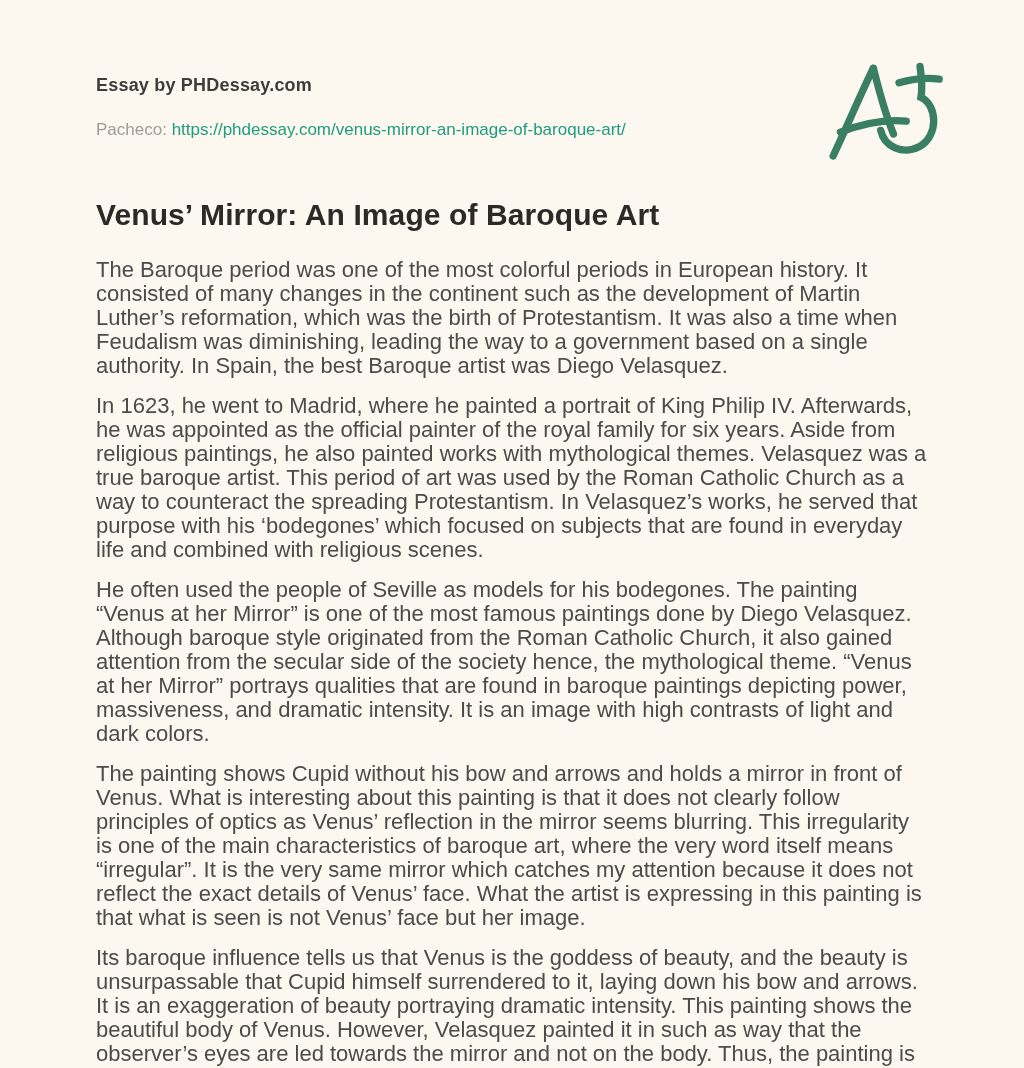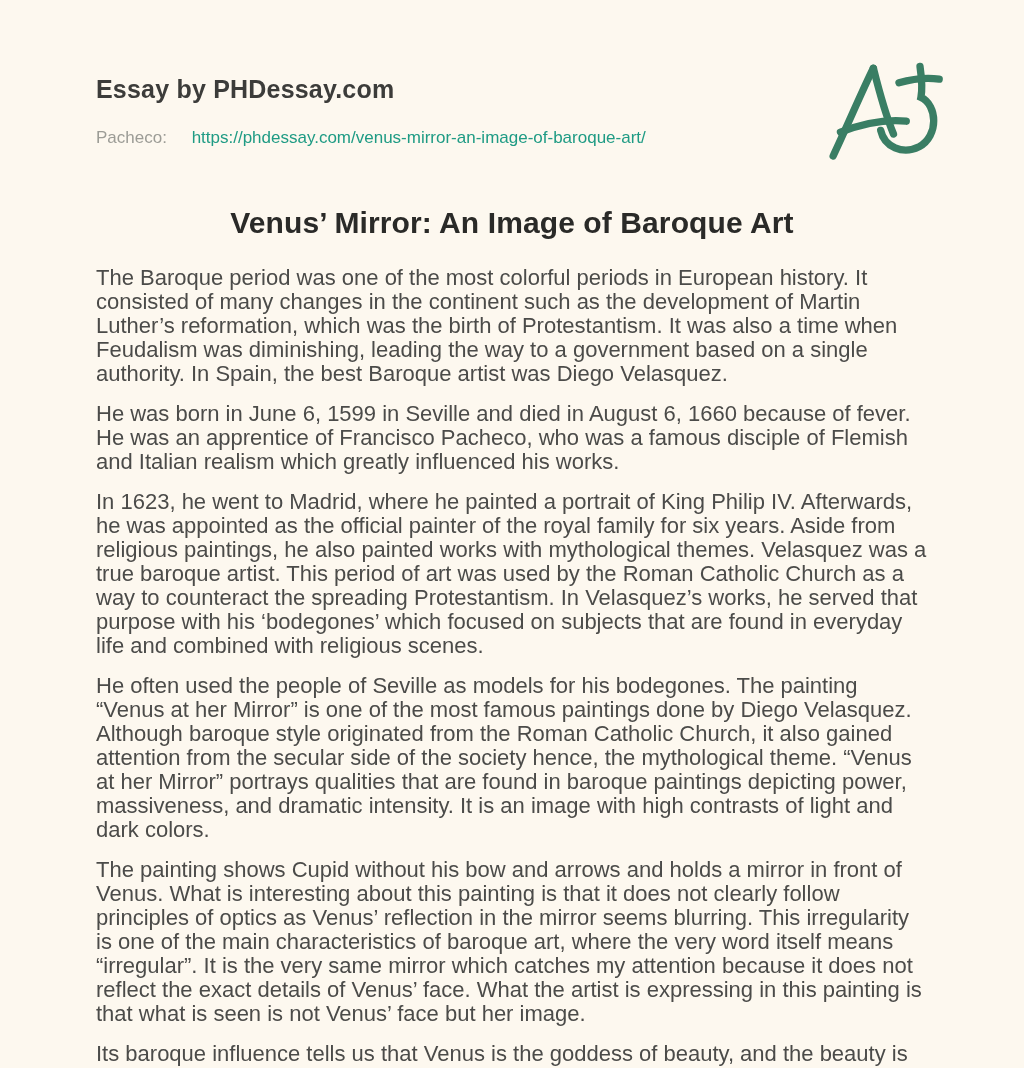--- a/index.html
+++ b/index.html
@@ -13,49 +13,47 @@
     font-family: "Liberation Sans", "DejaVu Sans", sans-serif;
     position: relative;
   }
   .page {
     position: relative;
     width: 1024px;
     height: 1068px;
     padding: 75px 96px 0 96px;
   }
   .header-title {
-    font-size: 25px;
+    font-size: 18px;
     font-weight: 700;
     color: #3c3c3a;
     letter-spacing: 0.2px;
   }
   .source-line {
     margin-top: 24px;
     font-size: 17px;
     color: #9c9c96;
   }
   .source-line a {
     color: #1f9b84;
     text-decoration: none;
-    margin-left: 20px;
   }
   .logo {
     position: absolute;
     top: 58px;
     right: 72px;
     width: 128px;
     height: 110px;
   }
   .article-title {
     margin-top: 58px;
     font-size: 30px;
     font-weight: 700;
     color: #2a2a28;
     letter-spacing: 0.1px;
-    text-align: center;
   }
   .essay-body {
     margin-top: 26px;
     max-width: 834px;
   }
   .essay-body p {
     font-size: 22px;
     line-height: 24px;
     color: #4b4b49;
     margin-bottom: 16px;
@@ -86,21 +84,20 @@
 
         <path d="M82 26 C 96 22, 112 20, 126 22"></path>
       </svg>
     </div>
   </div>
 
   <h1 class="article-title">Venus’ Mirror: An Image of Baroque Art</h1>
 
   <div class="essay-body">
     <p>The Baroque period was one of the most colorful periods in European history. It consisted of many changes in the continent such as the development of Martin Luther’s reformation, which was the birth of Protestantism. It was also a time when Feudalism was diminishing, leading the way to a government based on a single authority. In Spain, the best Baroque artist was Diego Velasquez.</p>
-    <p>He was born in June 6, 1599 in Seville and died in August 6, 1660 because of fever. He was an apprentice of Francisco Pacheco, who was a famous disciple of Flemish and Italian realism which greatly influenced his works.</p>
     <p>In 1623, he went to Madrid, where he painted a portrait of King Philip IV. Afterwards, he was appointed as the official painter of the royal family for six years. Aside from religious paintings, he also painted works with mythological themes. Velasquez was a true baroque artist. This period of art was used by the Roman Catholic Church as a way to counteract the spreading Protestantism. In Velasquez’s works, he served that purpose with his ‘bodegones’ which focused on subjects that are found in everyday life and combined with religious scenes.</p>
     <p>He often used the people of Seville as models for his bodegones. The painting “Venus at her Mirror” is one of the most famous paintings done by Diego Velasquez. Although baroque style originated from the Roman Catholic Church, it also gained attention from the secular side of the society hence, the mythological theme. “Venus at her Mirror” portrays qualities that are found in baroque paintings depicting power, massiveness, and dramatic intensity. It is an image with high contrasts of light and dark colors.</p>
     <p>The painting shows Cupid without his bow and arrows and holds a mirror in front of Venus. What is interesting about this painting is that it does not clearly follow principles of optics as Venus’ reflection in the mirror seems blurring. This irregularity is one of the main characteristics of baroque art, where the very word itself means “irregular”. It is the very same mirror which catches my attention because it does not reflect the exact details of Venus’ face. What the artist is expressing in this painting is that what is seen is not Venus’ face but her image.</p>
     <p>Its baroque influence tells us that Venus is the goddess of beauty, and the beauty is unsurpassable that Cupid himself surrendered to it, laying down his bow and arrows. It is an exaggeration of beauty portraying dramatic intensity. This painting shows the beautiful body of Venus. However, Velasquez painted it in such as way that the observer’s eyes are led towards the mirror and not on the body. Thus, the painting is a reflection of realism. What we see in the mirror is only an image of a beautiful woman, but not Venus herself.</p>
     <p>In the human context, we observe that what man sees first is the image of a person and not the person himself. This reminds me of the firs</p>
   </div>
 
 </div>
 
 </body></html>

